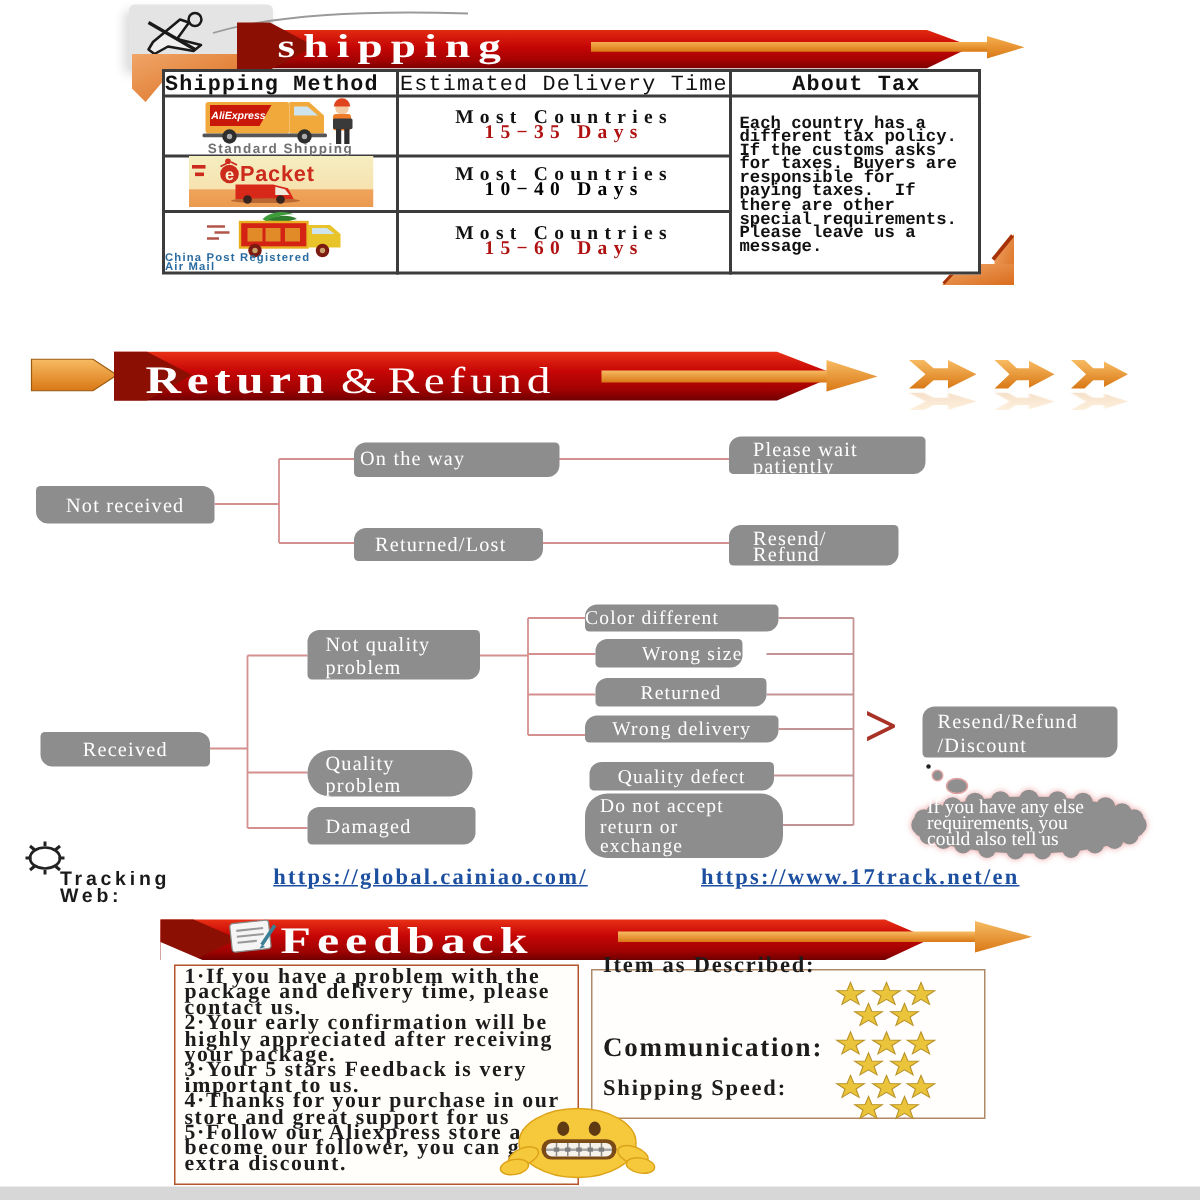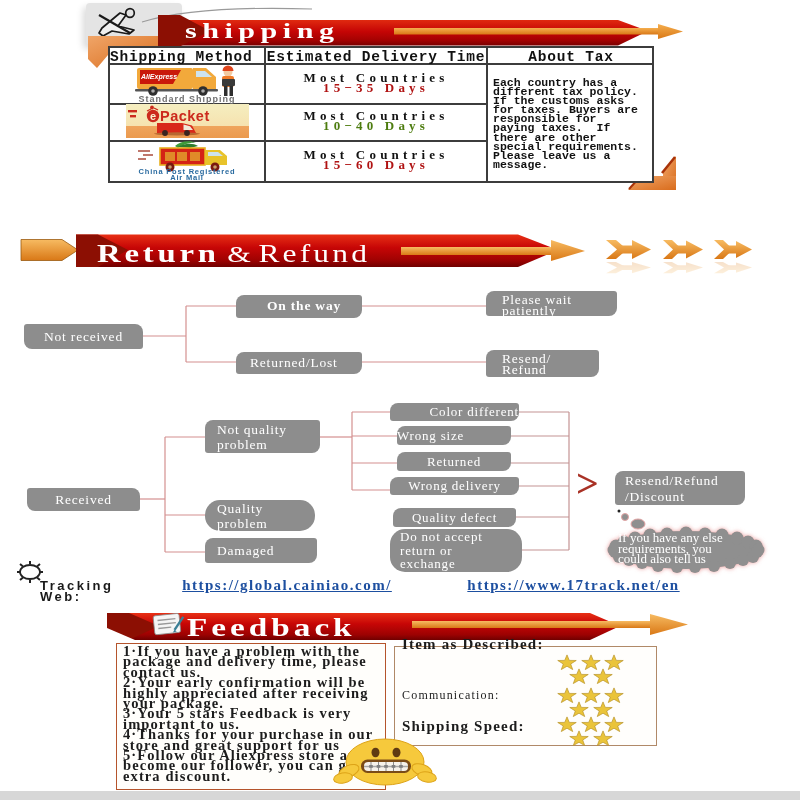--- a/index.html
+++ b/index.html
@@ -69,25 +69,25 @@
 <div class="abs" style="left:108px;top:46px;width:546px;height:137px;background:#fff;border:2px solid #3c3c3c;box-sizing:border-box;"></div>
 
 <div class="abs" style="left:264px;top:46px;width:2px;height:137px;background:#3c3c3c;"></div>
 <div class="abs" style="left:486px;top:46px;width:2px;height:137px;background:#3c3c3c;"></div>
 
 <div class="abs" style="left:108px;top:63px;width:546px;height:1.5px;background:#3c3c3c;"></div>
 <div class="abs" style="left:108px;top:103px;width:379px;height:1.5px;background:#3c3c3c;"></div>
 <div class="abs" style="left:108px;top:140px;width:379px;height:1.5px;background:#3c3c3c;"></div>
 
 <div class="abs" style="left:110px;top:49.5px;width:154px;height:14px;line-height:14px;text-align:left;font-family:'Liberation Mono',monospace;font-weight:bold;font-size:14.5px;letter-spacing:0.8px;color:#111;">Shipping&nbsp;Method</div>
-<div class="abs" style="left:266px;top:49.5px;width:220px;height:14px;line-height:14px;text-align:center;font-family:'Liberation Mono',monospace;font-weight:bold;font-size:14.5px;letter-spacing:0.8px;color:#111;">Estimated&nbsp;Delivery&nbsp;Time</div>
+<div class="abs" style="left:266px;top:49.5px;width:220px;height:14px;line-height:14px;text-align:center;font-family:'Liberation Mono',monospace;font-weight:normal;font-size:14.5px;letter-spacing:0.8px;color:#111;">Estimated&nbsp;Delivery&nbsp;Time</div>
 <div class="abs" style="left:488px;top:49.5px;width:166px;height:14px;line-height:14px;text-align:center;font-family:'Liberation Mono',monospace;font-weight:bold;font-size:14.5px;letter-spacing:0.8px;color:#111;">About&nbsp;Tax</div>
 
 <div class="abs" style="left:266px;top:72.5px;width:220px;text-align:center;font-weight:bold;font-size:13px;line-height:10.3px;letter-spacing:4.2px;color:#111;">Most Countries<br><span style="color:#b01212;">15−35 Days</span></div>
-<div class="abs" style="left:266px;top:110.5px;width:220px;text-align:center;font-weight:bold;font-size:13px;line-height:10.3px;letter-spacing:4.2px;color:#111;">Most Countries<br><span style="color:#4d7c0f;">10−40 Days</span></div>
+<div class="abs" style="left:266px;top:110.5px;width:220px;text-align:center;font-weight:bold;font-size:13px;line-height:10.3px;letter-spacing:4.2px;color:#111;">Most Countries<br><span style="color:#000000;">10−40 Days</span></div>
 <div class="abs" style="left:266px;top:149.5px;width:220px;text-align:center;font-weight:bold;font-size:13px;line-height:10.3px;letter-spacing:4.2px;color:#111;">Most Countries<br><span style="color:#b01212;">15−60 Days</span></div>
 
 <div class="abs" style="left:493px;top:78px;width:160px;font-family:'Liberation Mono',monospace;font-weight:bold;font-size:11.5px;line-height:9.1px;color:#111;white-space:nowrap;">Each country has a<br>different tax policy.<br>If the customs asks<br>for taxes. Buyers are<br>responsible for<br>paying taxes.&nbsp; If<br>there are other<br>special requirements.<br>Please leave us a<br>message.</div>
 
 <svg class="abs" style="left:125px;top:63px;" width="125" height="40" viewBox="0 0 125 40">
   <rect x="12" y="5" width="56" height="21" rx="2" fill="#f2a93b"></rect>
   <path d="M68,5 L81,5 L91,14 L91,26 L68,26 Z" fill="#f2a93b"></path>
   <path d="M71,8 L80,8 L87,14 L71,14 Z" fill="#cde3ee"></path>
   <polygon points="15,7 56,7 48,21 15,21" fill="#c9180a"></polygon>
   <text x="34" y="16" font-size="7" font-style="italic" font-weight="bold" fill="#fff" text-anchor="middle" font-family="Liberation Sans">AliExpress</text>
@@ -141,21 +141,21 @@
   <circle cx="40" cy="28" r="4.5" fill="#7a1a10"></circle>
     <circle cx="40" cy="28" r="1.8" fill="#c8a06a"></circle>
   <circle cx="85" cy="28" r="4.5" fill="#7a1a10"></circle>
     <circle cx="85" cy="28" r="1.8" fill="#c8a06a"></circle>
   <g stroke="#b05548" stroke-width="1.6">
       <path d="M8,12 h12"></path>
       <path d="M13,16 h10"></path>
       <path d="M8,20 h8"></path>
     </g>
 </svg>
-<div class="abs" style="left:110px;top:169px;width:154px;text-align:center;font-family:'Liberation Sans',sans-serif;font-weight:bold;font-size:7.5px;letter-spacing:0.8px;color:#2a6ba0;line-height:6px;">China Post Registered<br>Air Mail</div>
+<div class="abs" style="left:110px;top:169px;width:154px;text-align:left;font-family:'Liberation Sans',sans-serif;font-weight:bold;font-size:7.5px;letter-spacing:0.8px;color:#2a6ba0;line-height:6px;">China Post Registered<br>Air Mail</div>
 
 <svg class="abs" style="left:18px;top:228px;" width="740px" height="52" viewBox="0 0 740 52">
   <defs>
     <linearGradient id="rb2" x1="0" y1="0" x2="0" y2="1">
       <stop offset="0" stop-color="#e83015"></stop>
         <stop offset="0.4" stop-color="#c70606"></stop>
       <stop offset="0.78" stop-color="#a00202"></stop>
         <stop offset="1" stop-color="#700000"></stop>
     </linearGradient>
     <linearGradient id="ob2" x1="0" y1="0" x2="0" y2="1">
@@ -211,21 +211,21 @@
   <g stroke="#d4908f" stroke-width="1.2" fill="none">
     <path d="M143,56 L186,56"></path>
     <path d="M186,26 L186,82"></path>
     <path d="M186,26 L236,26"></path>
     <path d="M186,82 L236,82"></path>
     <path d="M362,26 L486,26"></path>
     <path d="M362,82 L486,82"></path>
   </g>
 </svg>
 <div class="gbox" style="left:24px;top:324px;width:119px;height:25px;font-size:13.5px;text-align:center;line-height:25px;border-radius:3px 8px 3px 8px;">Not received</div>
-<div class="gbox" style="left:236px;top:295px;width:126px;height:22.5px;font-size:13.5px;line-height:22.5px;padding-left:31px;box-sizing:border-box;font-weight:bold;">On the way</div>
+<div class="gbox" style="left:236px;top:295px;width:137px;height:22.5px;font-size:13.5px;line-height:22.5px;padding-left:4px;box-sizing:border-box;">On the way</div>
 <div class="gbox" style="left:236px;top:351.5px;width:126px;height:22px;font-size:13.5px;line-height:22px;padding-left:14px;box-sizing:border-box;">Returned/Lost</div>
 <div class="gbox" style="left:486px;top:291px;width:131px;height:25px;font-size:13.5px;line-height:11px;padding:2.5px 0 0 16px;box-sizing:border-box;">Please wait<br>patiently</div>
 <div class="gbox" style="left:486px;top:349.5px;width:113px;height:27px;font-size:13.5px;line-height:11.5px;padding:3px 0 0 16px;box-sizing:border-box;">Resend/<br>Refund</div>
 
 <svg class="abs" style="left:0px;top:395px;" width="800" height="185" viewBox="0 0 800 185">
   <g stroke="#d4908f" stroke-width="1.2" fill="none">
     <path d="M140,104 L165,104"></path>
     <path d="M165,42 L165,157"></path>
     <path d="M165,42 L205,42"></path>
     <path d="M165,120 L205,120"></path>
@@ -244,22 +244,22 @@
     <path d="M519,91 L569,91"></path>
     <path d="M516,122 L569,122"></path>
     <path d="M522,155 L569,155"></path>
     <path d="M569,17 L569,155"></path>
   </g>
 </svg>
 <div class="gbox" style="left:27px;top:488px;width:113px;height:23px;font-size:13.5px;text-align:center;line-height:23px;border-radius:3px 8px 3px 8px;">Received</div>
 <div class="gbox" style="left:205px;top:420px;width:115px;height:33px;font-size:13.5px;line-height:15px;padding:2px 0 0 12px;box-sizing:border-box;">Not quality problem</div>
 <div class="gbox" style="left:205px;top:500px;width:110px;height:31px;font-size:13.5px;line-height:14.5px;padding:2px 0 0 12px;box-sizing:border-box;border-radius:15px;">Quality problem</div>
 <div class="gbox" style="left:205px;top:538px;width:112px;height:25px;font-size:13.5px;line-height:25px;padding-left:12px;box-sizing:border-box;">Damaged</div>
-<div class="gbox" style="left:390px;top:403px;width:129px;height:18px;font-size:13px;text-align:right;line-height:18px;font-family:Liberation Serif, serif;">Color different</div>
-<div class="gbox" style="left:397px;top:426px;width:114px;height:19px;font-size:13px;text-align:left;line-height:19px;">Wrong size</div>
+<div class="gbox" style="left:390px;top:403px;width:129px;height:18px;font-size:13px;text-align:left;line-height:18px;font-family:Liberation Serif, serif;">Color different</div>
+<div class="gbox" style="left:397px;top:426px;width:98px;height:19px;font-size:13px;text-align:right;line-height:19px;">Wrong size</div>
 <div class="gbox" style="left:397px;top:452px;width:114px;height:19px;font-size:13px;text-align:center;line-height:19px;">Returned</div>
 <div class="gbox" style="left:390px;top:477px;width:129px;height:18px;font-size:13px;text-align:center;line-height:18px;">Wrong delivery</div>
 <div class="gbox" style="left:393px;top:508px;width:123px;height:19px;font-size:13px;text-align:center;line-height:19px;">Quality defect</div>
 <div class="gbox" style="left:390px;top:529px;width:132px;height:43px;font-size:13px;line-height:13.5px;padding:1px 0 0 10px;box-sizing:border-box;border-radius:15px;">Do not accept<br>return or<br>exchange</div>
 <div class="abs" style="left:576px;top:464px;font-size:40px;font-weight:bold;color:#a93226;line-height:40px;">&gt;</div>
 <div class="gbox" style="left:615px;top:471px;width:130px;height:34px;font-size:13.5px;line-height:15.5px;padding:2px 0 0 10px;box-sizing:border-box;">Resend/Refund /Discount</div>
 
 <svg class="abs" style="left:590px;top:500px;" width="200" height="85" viewBox="0 0 200 85">
   <defs>
       <filter id="pinkglow" x="-30%" y="-30%" width="160%" height="160%">
@@ -349,21 +349,21 @@
     <path d="M18,18.5 L20,16 L22,17.8 Z" fill="#3a7f96"></path>
   </g>
 </svg>
 <div class="abs" style="left:187px;top:617px;height:22px;line-height:22px;font-size:25px;font-weight:bold;color:#fff;letter-spacing:3px;white-space:nowrap;transform:scaleX(1.33);transform-origin:0 0;">Feedback</div>
 
 <div class="abs" style="left:116px;top:643px;width:270px;height:147px;border:1.5px solid #b5542c;box-sizing:border-box;background:#fffefb;"></div>
 <div class="abs" style="left:123px;top:646px;width:262px;font-weight:bold;font-size:14.5px;letter-spacing:1.1px;line-height:10.4px;color:#1c1c1c;white-space:nowrap;">1·If you have a problem with the<br>package and delivery time, please<br>contact us.<br>2·Your early confirmation will be<br>highly appreciated after receiving<br>your package.<br>3·Your 5 stars Feedback is very<br>important to us.<br>4·Thanks for your purchase in our<br>store and great support for us<br>5·Follow our Aliexpress store and<br>become our follower, you can get<br>extra discount.</div>
 
 <div class="abs" style="left:394px;top:646px;width:263px;height:100px;border:1.5px solid #b08968;box-sizing:border-box;background:#fffefc;"></div>
 <div class="abs" style="left:402px;top:636px;font-weight:bold;font-size:15px;color:#1c1c1c;letter-spacing:1.2px;">Item as Described:</div>
-<div class="abs" style="left:402px;top:688px;font-weight:normal;font-size:12px;color:#1c1c1c;letter-spacing:1.2px;">Communication:</div>
+<div class="abs" style="left:402px;top:688px;font-weight:bold;font-size:18px;color:#1c1c1c;letter-spacing:1.2px;">Communication:</div>
 <div class="abs" style="left:402px;top:718px;font-weight:bold;font-size:15px;color:#1c1c1c;letter-spacing:1.2px;">Shipping Speed:</div>
 
 <svg class="abs" style="left:550px;top:650px;" width="110" height="100" viewBox="0 0 110 100">
   <defs>
       <g id="st">
         <path d="M0,-9 L2.12,-2.91 L8.56,-2.78 L3.42,1.11 L5.29,7.28 L0,3.6 L-5.29,7.28 L-3.42,1.11 L-8.56,-2.78 L-2.12,-2.91 Z" fill="#eac43a" stroke="#b89227" stroke-width="0.7" transform="scale(1.08,0.9)"></path>
       </g>
     </defs>
   <g transform="translate(0,0)">
     <use href="#st" x="17" y="13"></use>

